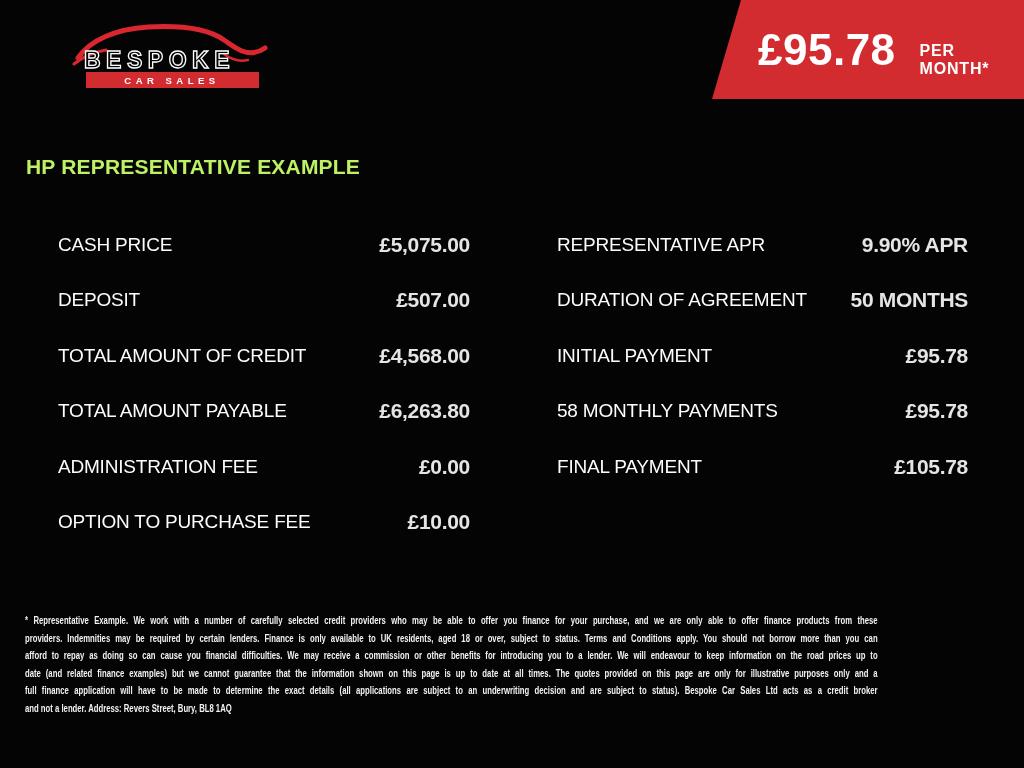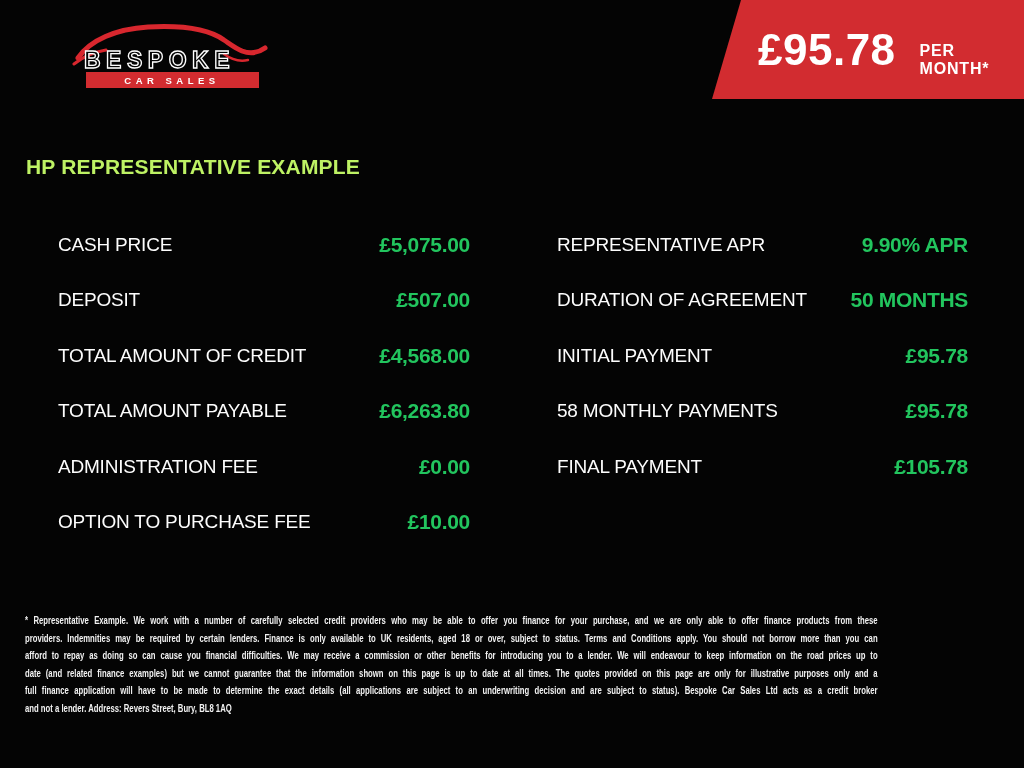--- a/index.html
+++ b/index.html
@@ -51,21 +51,21 @@
   .fin-col.right { left: 557px; width: 411px; }
   .frow {
     height: 55.5px;
     display: flex; justify-content: space-between; align-items: center;
   }
   .flabel {
     font-size: 19px; font-weight: 400; color: #fdfdfd;
     letter-spacing: -0.2px; white-space: nowrap;
   }
   .fvalue {
-    font-size: 21px; font-weight: 600; color: #22c55e;
+    font-size: 21px; font-weight: 600; color: #e5e5e5;
     letter-spacing: -0.3px; white-space: nowrap;
   }
 
   
   .disclaimer {
     position: absolute; left: 25px; top: 612px;
     width: 1160px;
     transform: scaleX(0.735); transform-origin: left top;
     font-size: 10.5px; font-weight: 700; color: #f2f2f2;
     line-height: 17.5px;

